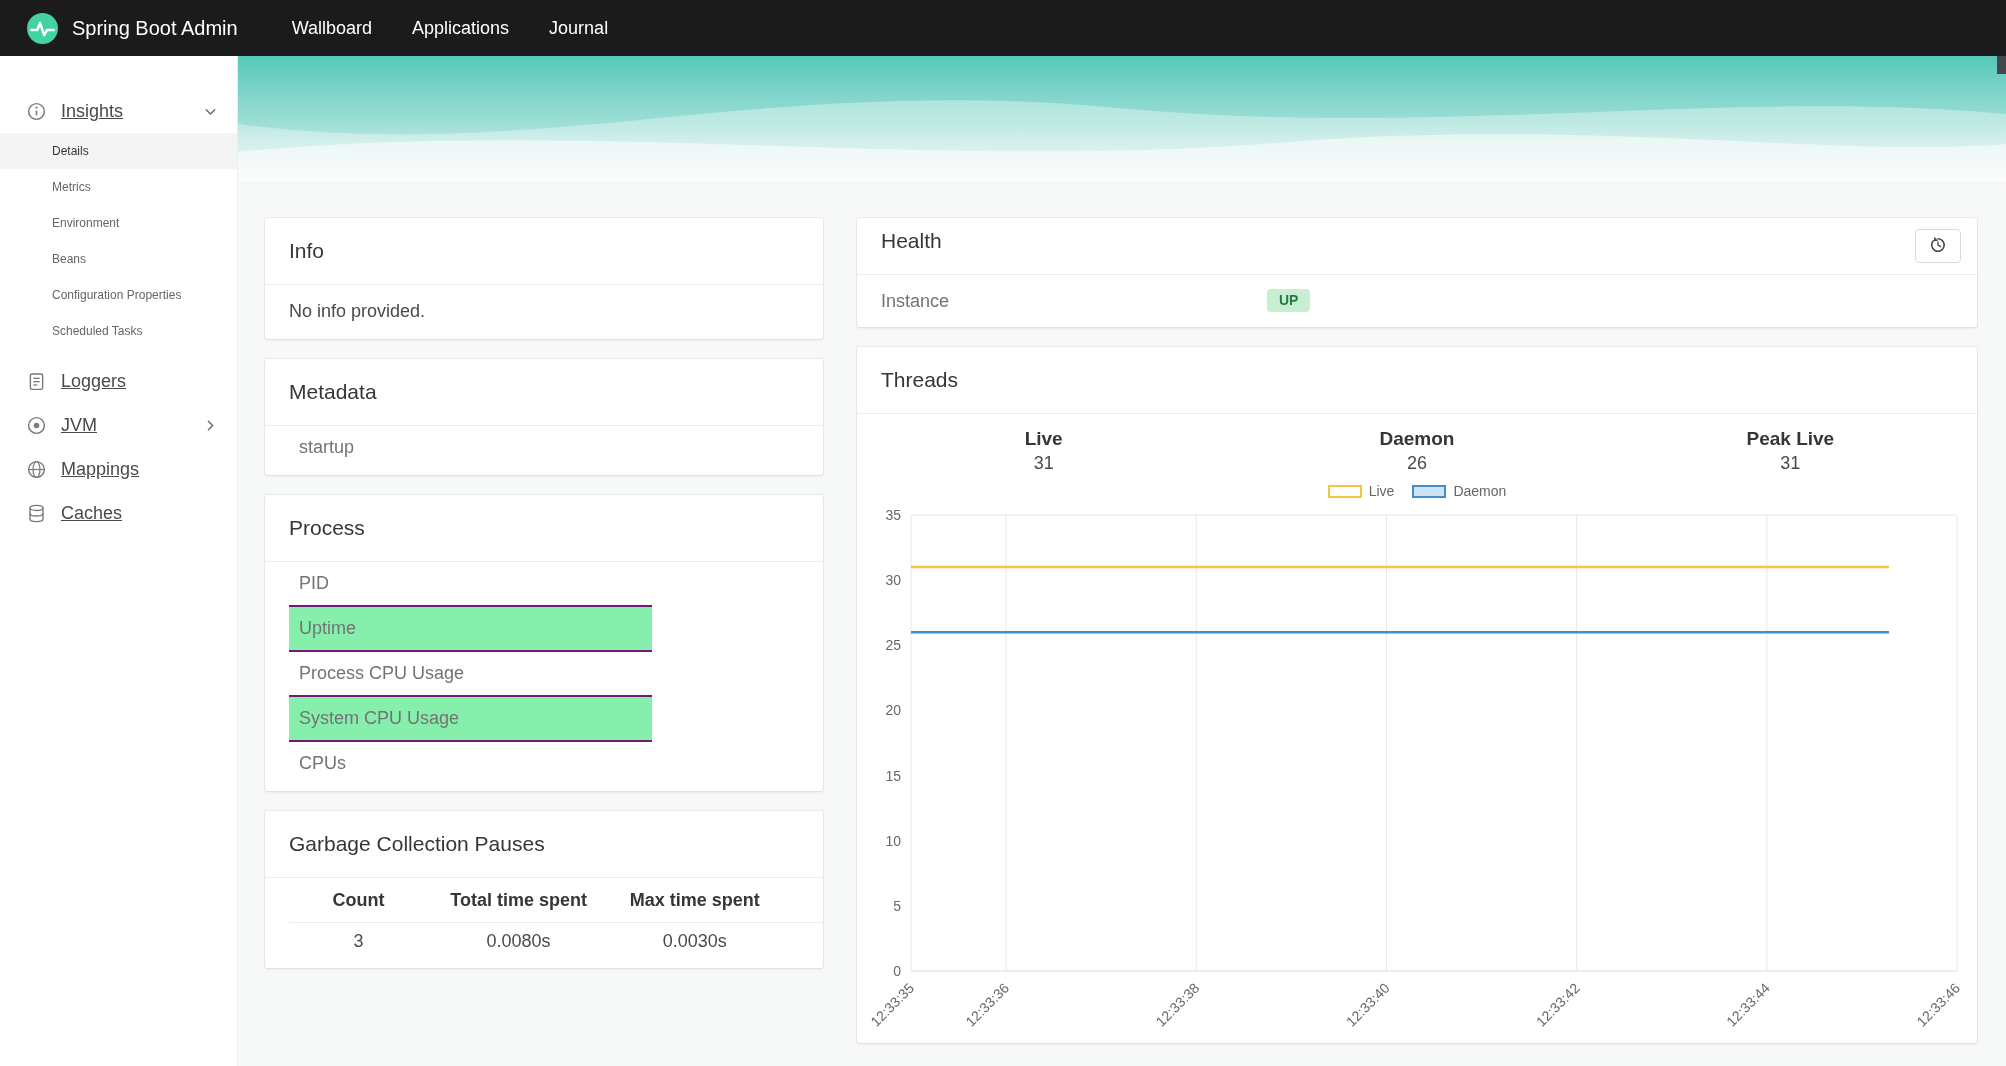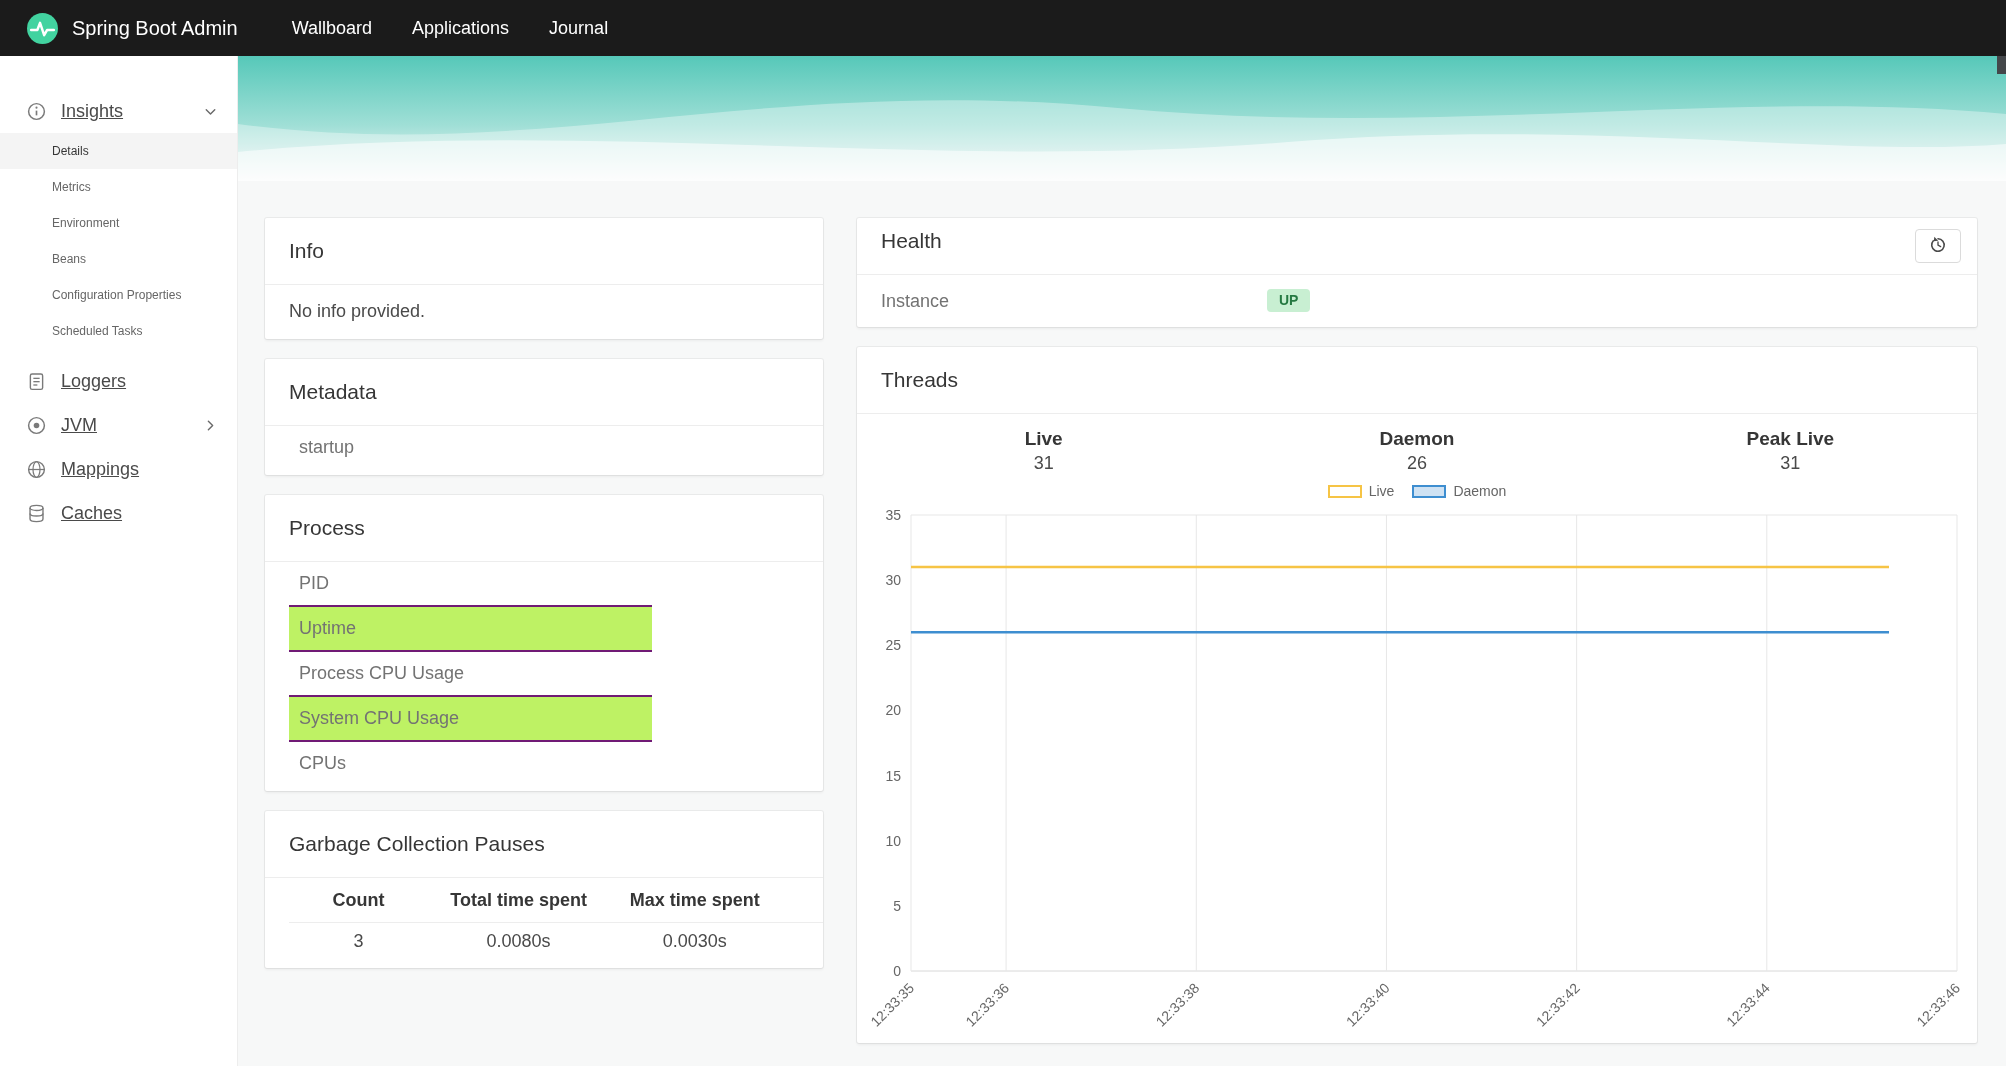--- a/index.html
+++ b/index.html
@@ -33,21 +33,21 @@
   .card { background:#fff; border-radius:2px; margin-bottom:20px;
           box-shadow:0 0 0 1px rgba(0,0,0,0.055), 0 2px 3px rgba(0,0,0,0.05); }
   .card-title { padding:21px 24px; font-size:21px; font-weight:400; color:#363636; border-bottom:1px solid #ededed; }
   .card-title-row { display:flex; align-items:flex-start; justify-content:space-between; padding:11px 16px 11px 24px; border-bottom:1px solid #ededed; }
   .card-title-row .ct { font-size:21px; color:#363636; }
   .card-body { padding:16px 24px 17px 24px; font-size:18px; color:#4a4a4a; }
 
   .mini-table { width:65%; margin-left:24px; border-collapse:collapse; }
   .mini-table td { padding:11px 10px; font-size:18px; color:#737373; border-bottom:2px solid #701a75; }
   .mini-table tr:last-child td { border-bottom:none; }
-  .mini-table tr.striped td { background:#bef264; }
+  .mini-table tr.striped td { background:#86efac; }
   .pad-bottom { padding-bottom:6px; }
 
   .gc-table { width:calc(100% - 24px); margin-left:24px; border-collapse:collapse; }
   .gc-table th { padding:12px 6px 11px; font-size:18px; font-weight:700; color:#363636; text-align:center; border-bottom:1px solid #ededed; }
   .gc-table td { padding:8px 6px 10px; font-size:18px; color:#4a4a4a; text-align:center; }
 
   .icon-btn { width:46px; height:34px; border:1px solid #dbdbdb; border-radius:4px; background:#fff; display:flex; align-items:center; justify-content:center; cursor:pointer; color:#4a4a4a; }
 
   .health-row { display:flex; align-items:flex-end; padding:14px 24px 15px;gap:6px; }
   .health-label { width:380px; font-size:18px; color:#737373; }

